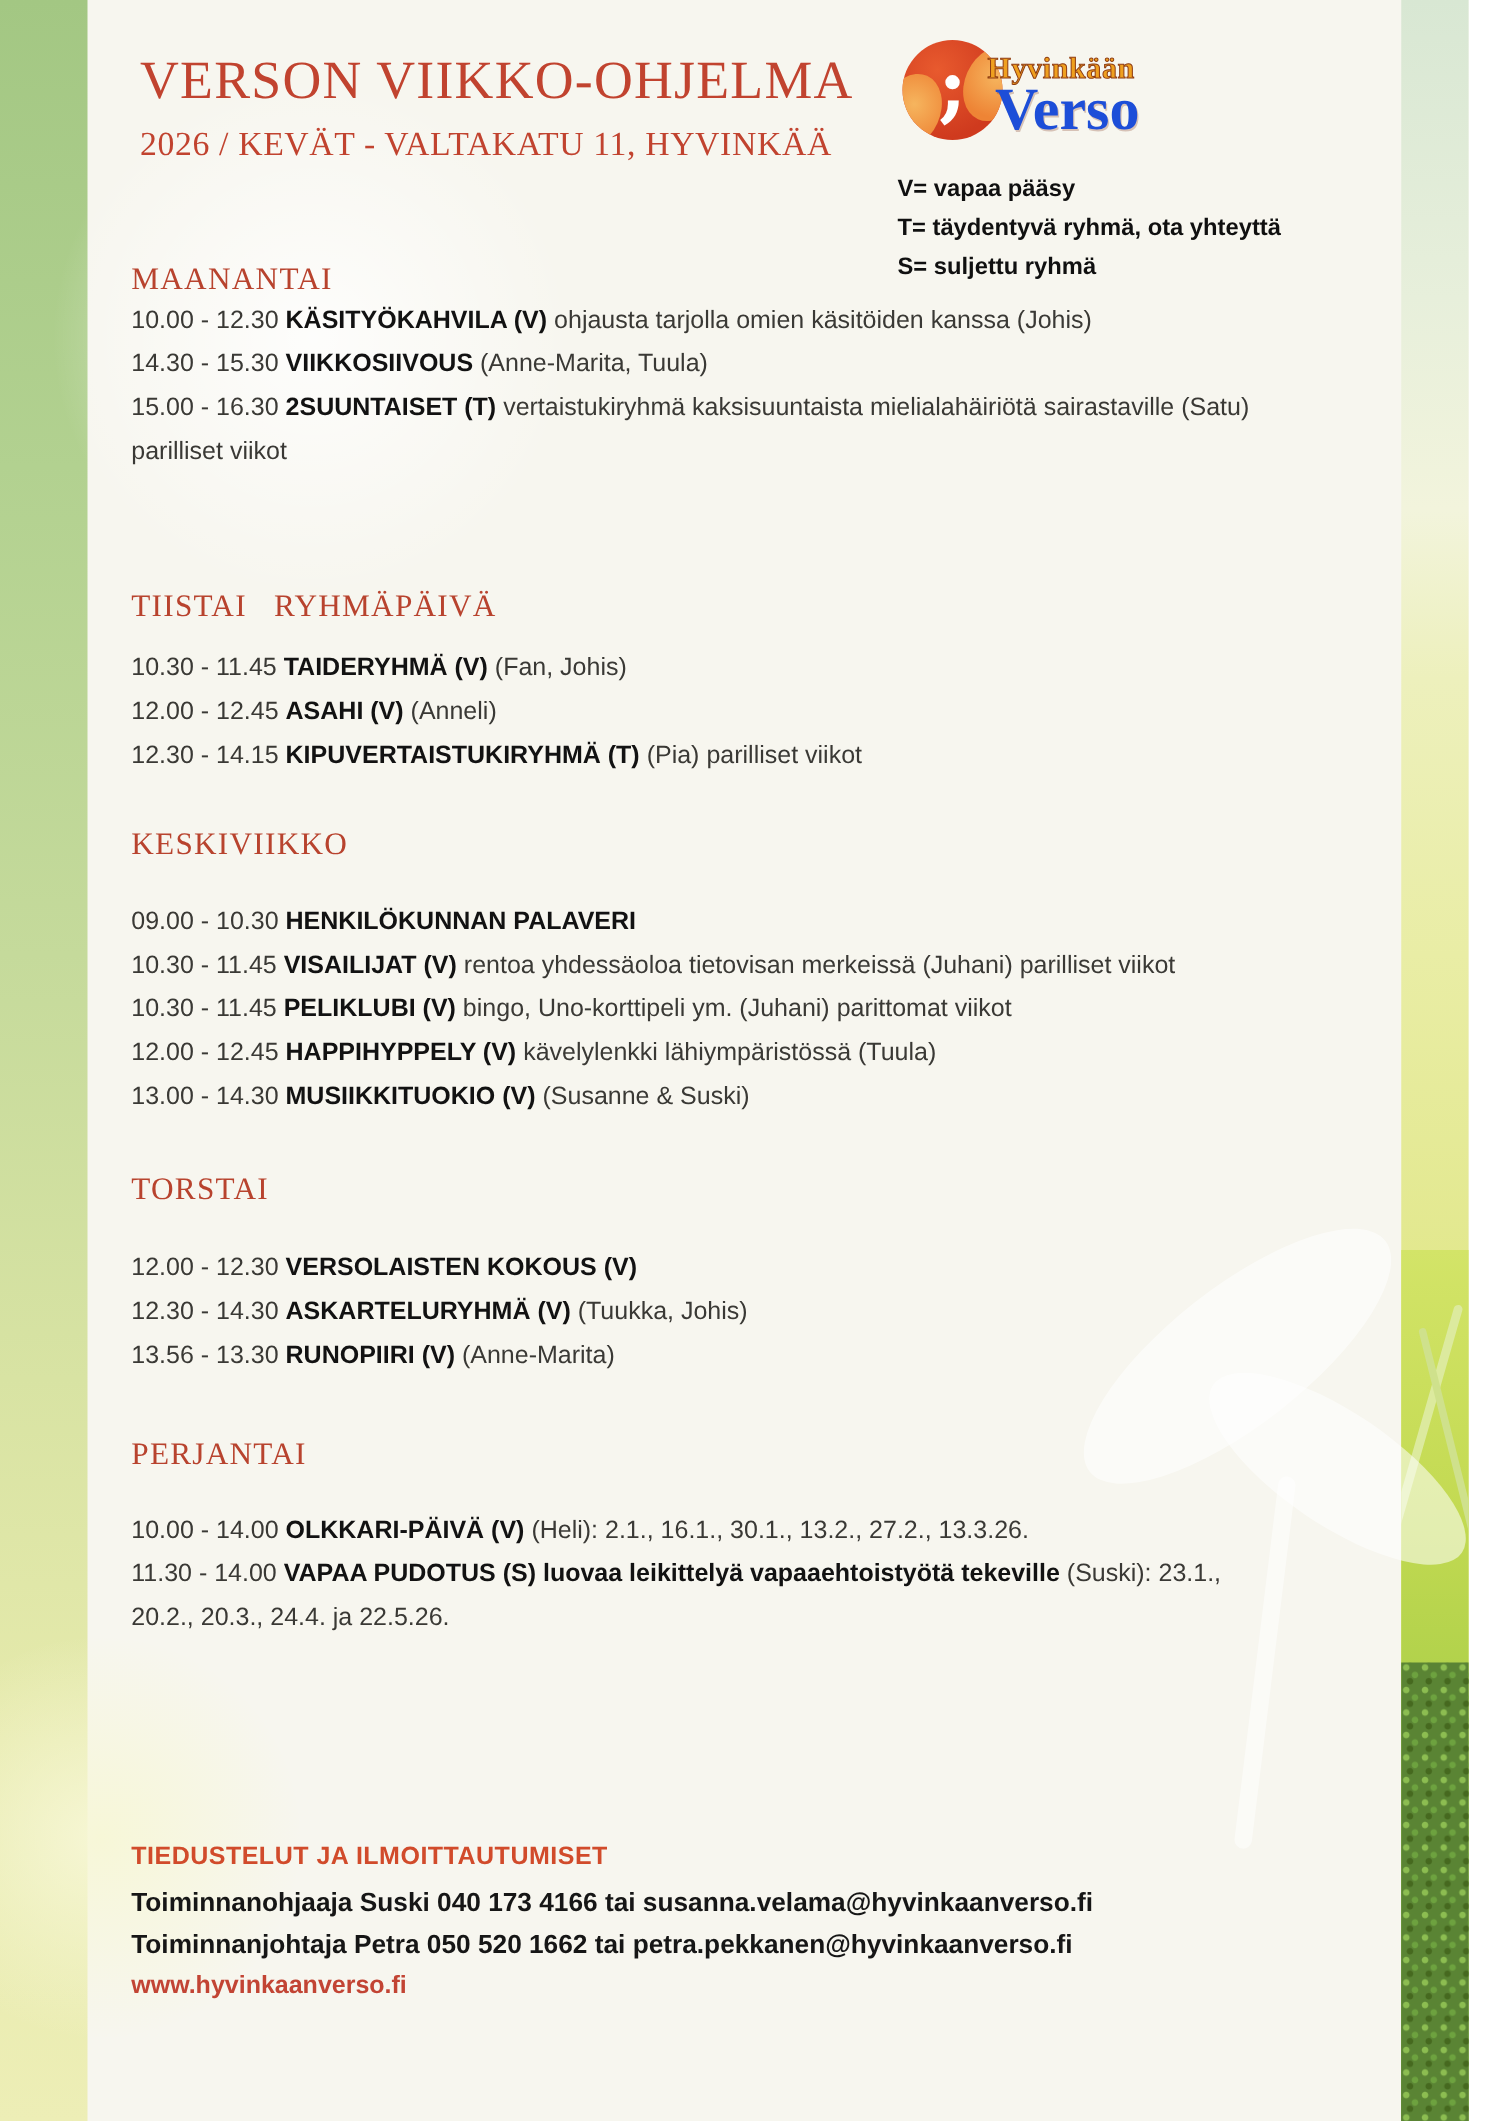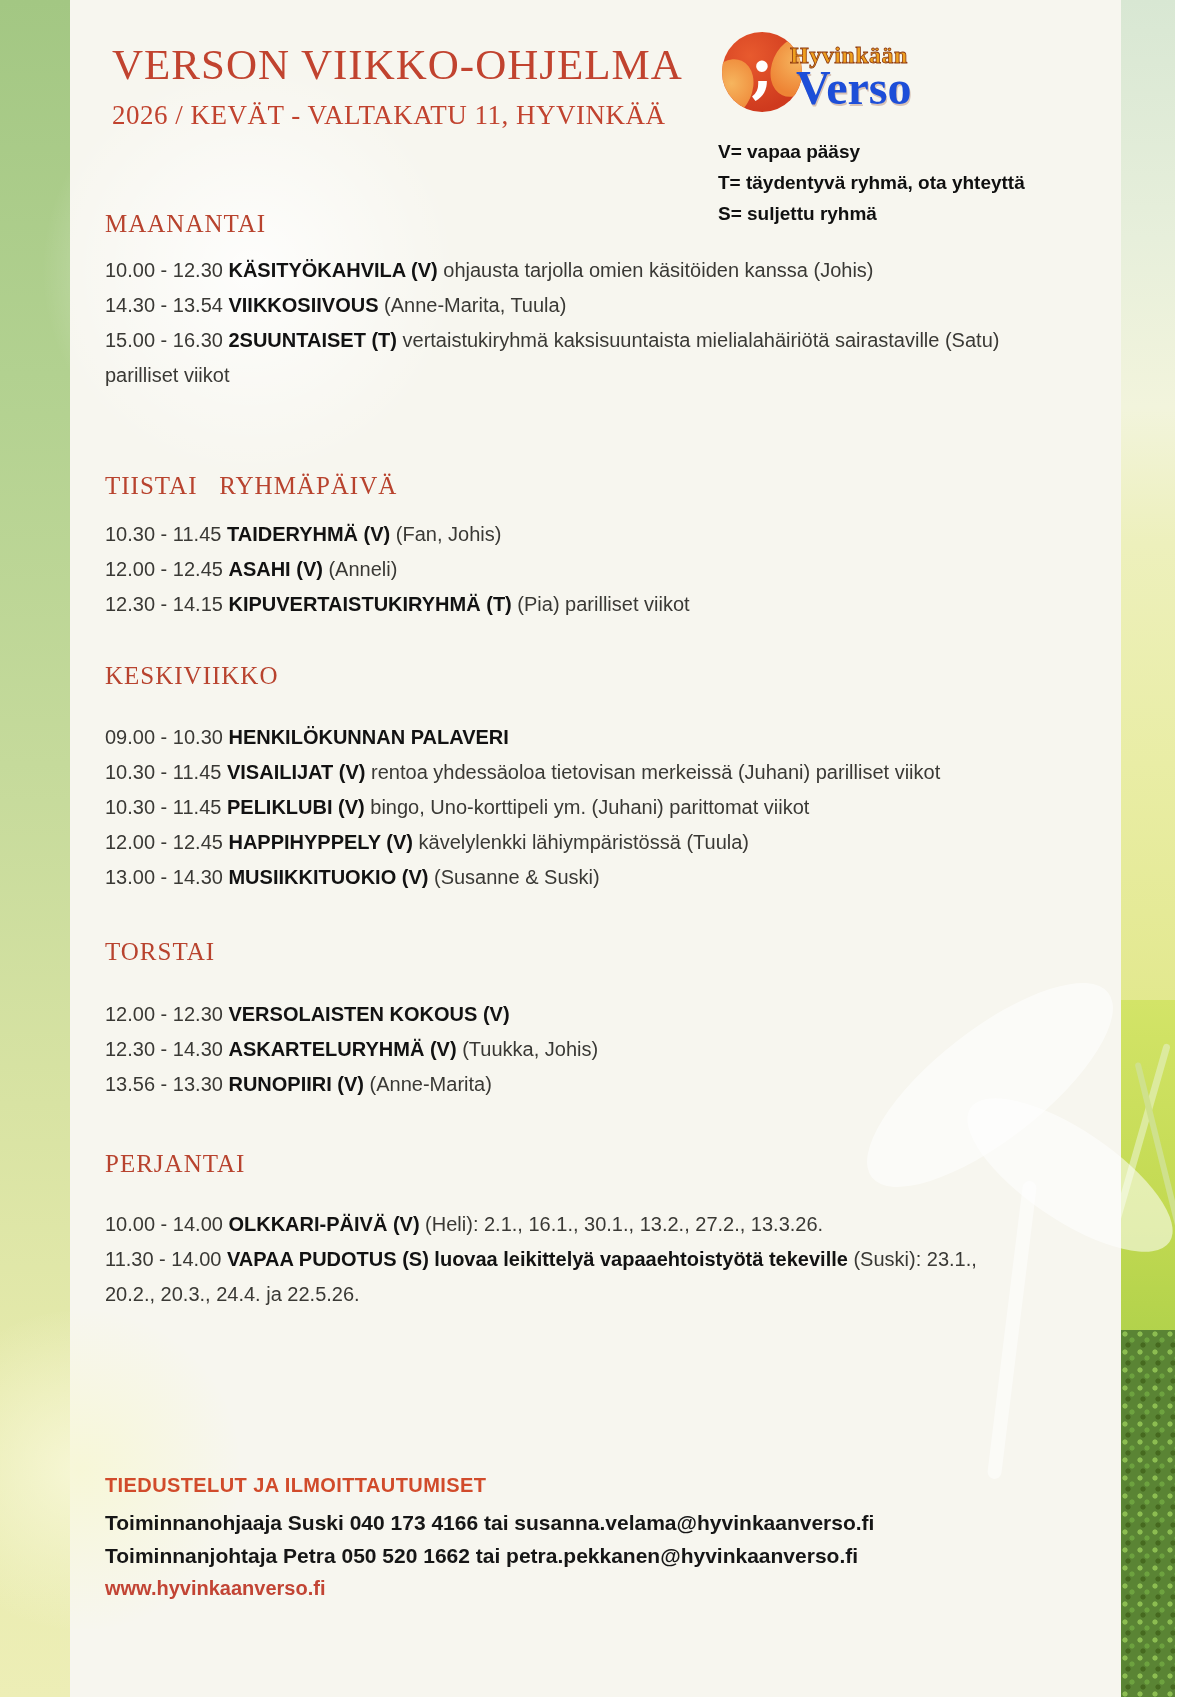--- a/index.html
+++ b/index.html
@@ -83,21 +83,21 @@
   }
   
   .legend{position:absolute;left:718px;top:136px;font-size:19px;font-weight:700;color:#101010;line-height:31px;}
   
   .sec{position:absolute;left:105px;width:908px;}
   .sec-mon{top:210px}.sec-tue{top:472px}.sec-wed{top:662px}.sec-thu{top:938px}.sec-fri{top:1150px}
   .day-h{
     font-family:"Liberation Serif","DejaVu Serif",serif;font-weight:400;
     font-size:25px;letter-spacing:1px;color:#b8432e;white-space:pre-wrap;
   }
-  .rows{margin-top:15px;}
+  .rows{margin-top:1px;}
   .sec-tue .rows{margin-top:17px}
   .sec-wed .rows{margin-top:30px}
   .sec-thu .rows{margin-top:31px}
   .sec-fri .rows{margin-top:29px}
   .row{font-size:20px;line-height:35px;color:#3a3935;}
   .row .name{font-weight:700;color:#121212;}
   
   .footer{position:absolute;left:105px;top:1474px;}
   .f-head{color:#d14b2b;font-weight:700;font-size:20px;letter-spacing:.4px;}
   .f-line{font-weight:700;font-size:21px;color:#161616;line-height:33px;}
@@ -143,21 +143,21 @@
 
   <div class="sec sec-mon">
     <div class="day-h">MAANANTAI</div>
     <div class="rows">
       <div class="row">
         <span class="time">10.00 - 12.30</span>
         <span class="name">KÄSITYÖKAHVILA (V)</span>
         <span class="desc">ohjausta tarjolla omien käsitöiden kanssa (Johis)</span>
       </div>
       <div class="row">
-        <span class="time">14.30 - 13.54</span>
+        <span class="time">14.30 - 15.30</span>
         <span class="name">VIIKKOSIIVOUS</span>
         <span class="desc">(Anne-Marita, Tuula)</span>
       </div>
       <div class="row">
         <span class="time">15.00 - 16.30</span>
         <span class="name">2SUUNTAISET (T)</span>
         <span class="desc">vertaistukiryhmä kaksisuuntaista mielialahäiriötä sairastaville (Satu) parilliset viikot</span>
       </div>
     </div>
   </div>

